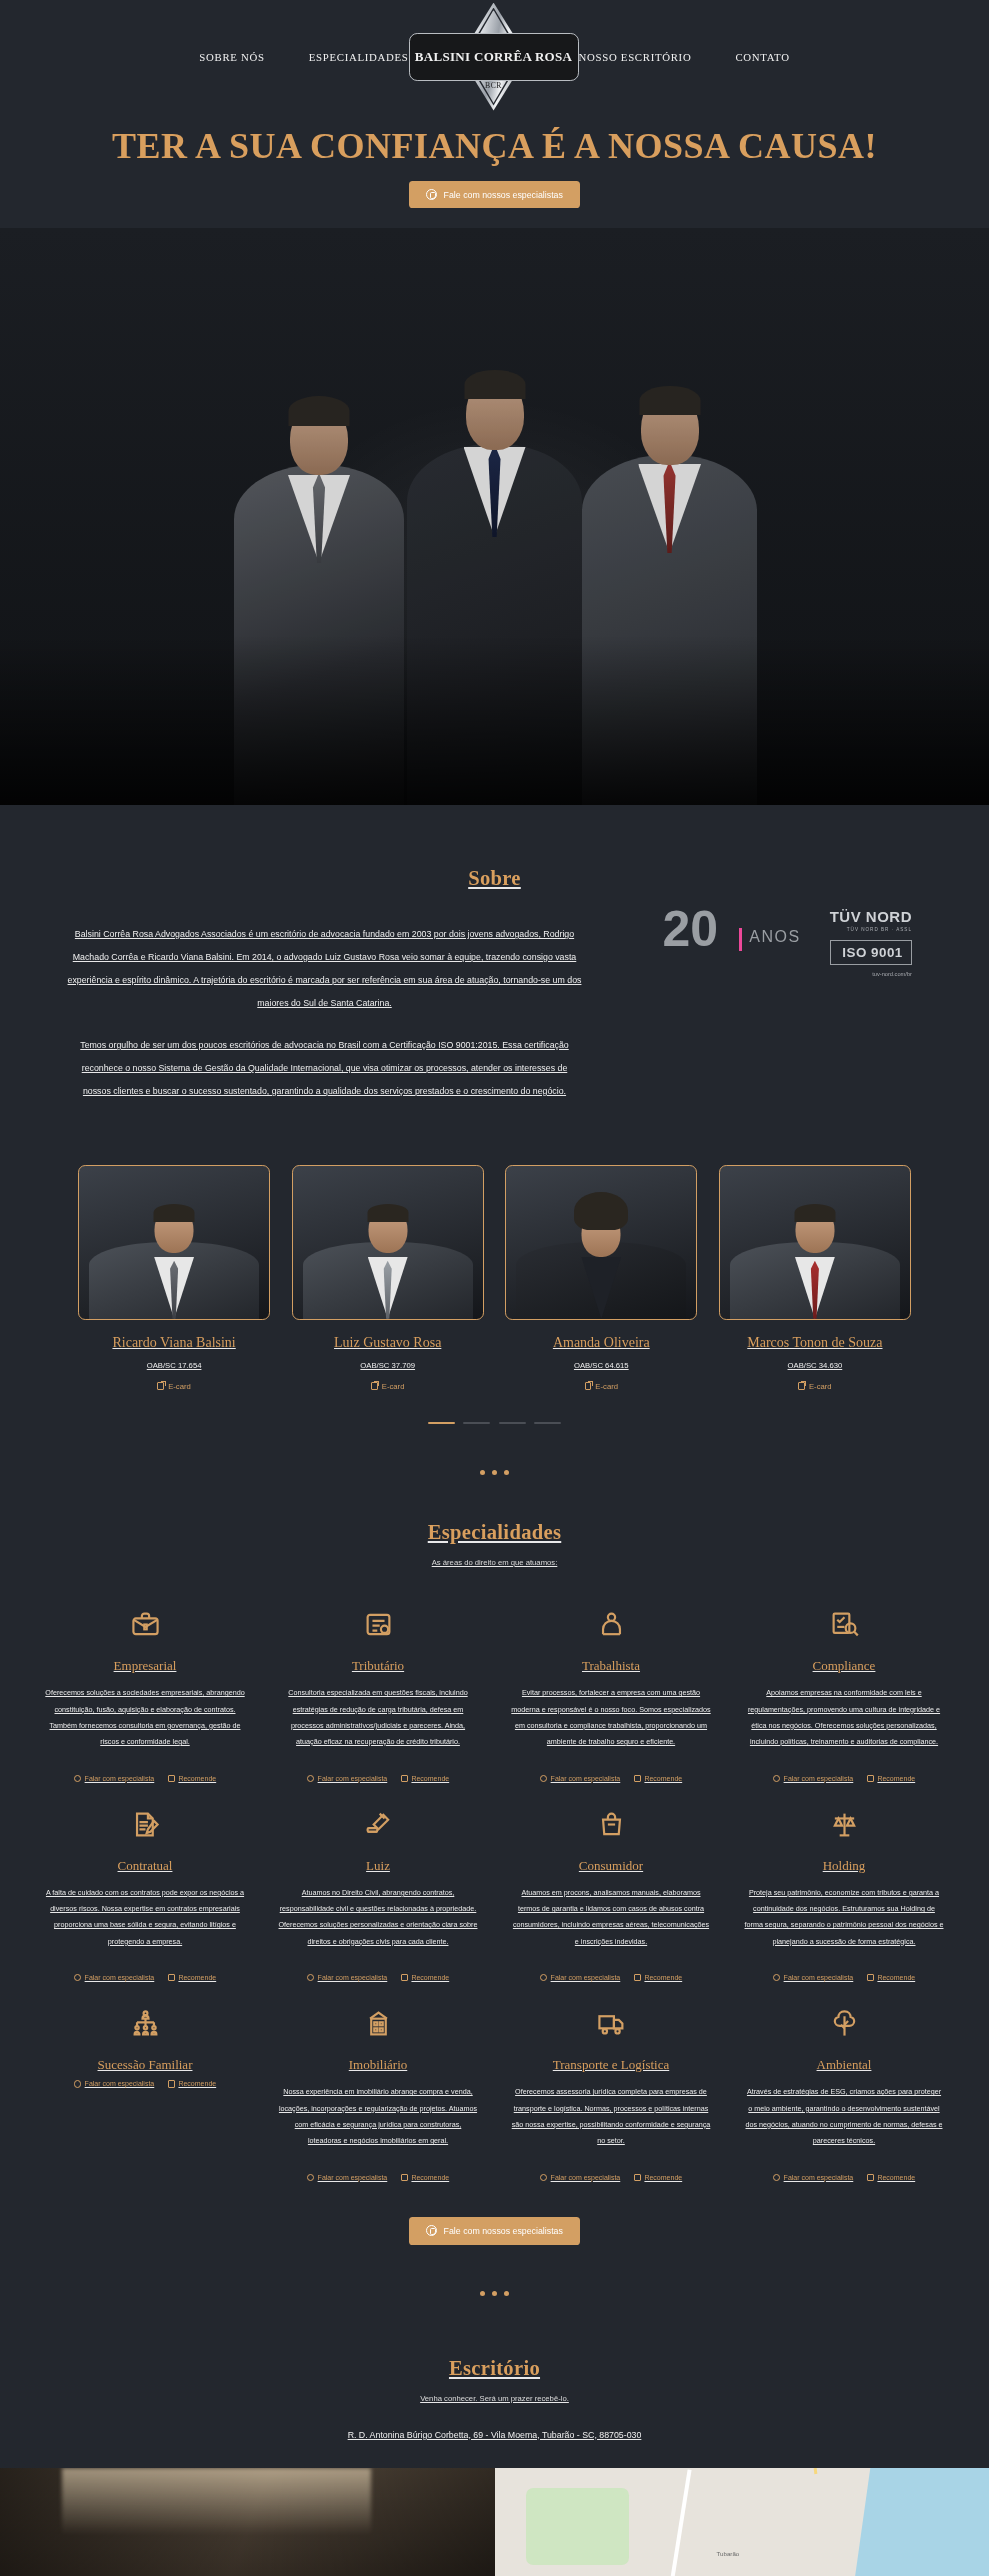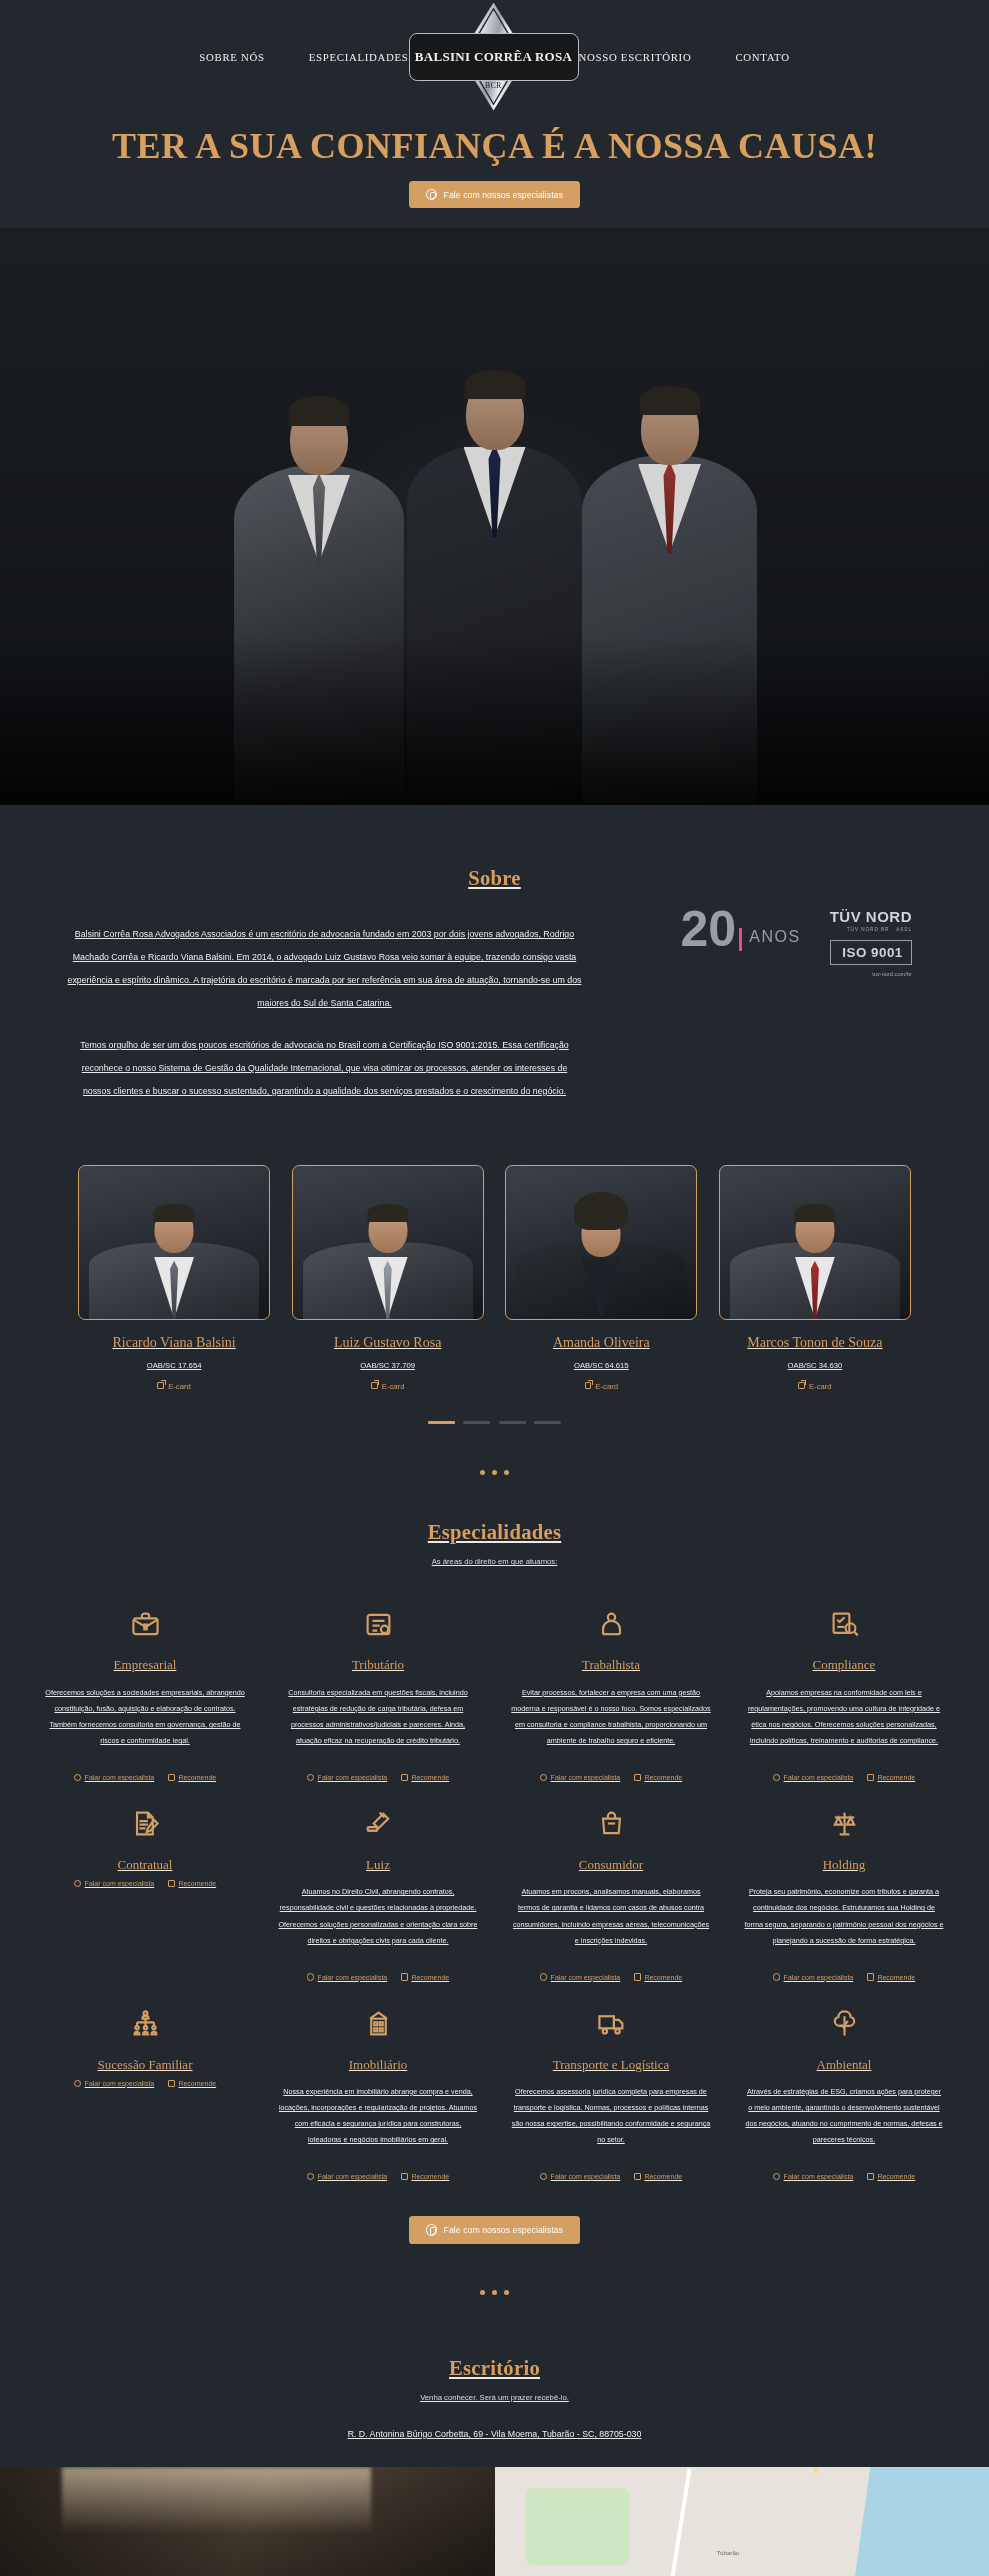--- a/index.html
+++ b/index.html
@@ -187,21 +187,21 @@
     width: 515px; margin: 33px 0 0 67px;
     text-align: center;
     font-size: 8.8px; line-height: 2.6;
     color: #f0f0f0;
   }
   .sobre-body p + p { margin-top: 19.6px; }
   .cert-block {
     position:absolute; right: 77px; top: 103px;
     display:flex; align-items:flex-start; gap: 29px;
   }
-  .cert-20 { display:flex; align-items:flex-end; gap:3px; }
+  .cert-20 { display:flex; align-items:flex-end; gap:21px; }
   .cert-20 .num {
     font-family:"Liberation Sans", sans-serif;
     font-weight:bold; font-size:50px; line-height:.85;
     color:#9a9ea3;
   }
   .cert-20 .anos {
     font-size:16px; letter-spacing:1.5px; color:#9a9ea3;
     border-left:3px solid #ec4899; padding-left:7.2px; align-self:flex-end;
     padding-bottom:4.1px;
   }
@@ -251,21 +251,21 @@
     width:13.4px; height:58px;
     clip-path: polygon(50% 0, 80% 14%, 62% 100%, 38% 100%, 20% 14%);
   }
   .team-name {
     font-family:"Liberation Serif", serif;
     color:#d99f5e; font-size:14px; margin-top:15.5px;
   }
   .team-oab { font-size:7.7px; color:#efefef; margin-top:10.3px; }
   .team-ecard {
     margin-top:11.3px; color:#d39f63; font-size:7.7px;
-    display:inline-flex; align-items:flex-start; gap:4.1px; cursor:pointer;
+    display:inline-flex; align-items:center; gap:4.1px; cursor:pointer;
   }
   .ext-ico {
     width:6.7px; height:7.7px; border:1px solid #d39f63; border-radius:1px;
     position:relative; display:inline-block;
   }
   .ext-ico::after {
     content:""; position:absolute; right:-2.6px; top:-2.6px;
     width:4.1px; height:4.1px; border-top:1px solid #d39f63; border-right:1px solid #d39f63;
   }
   .dots {
@@ -587,20 +587,21 @@
       <div class="spec-card">
         <div class="spec-ico">
           <svg width="29" height="29" viewBox="0 0 24 24">
             <path d="M5 3h9l4 4v14H5z"></path>
             <path d="M14 3v4h4"></path>
             <path d="M7 10h7M7 13h7M7 16h5"></path>
             <path d="M19 9l3 3-6 6-3 1 1-3z"></path>
           </svg>
         </div>
         <div class="spec-name">Contratual</div>
+        <div class="spec-desc">A falta de cuidado com os contratos pode expor os negócios a diversos riscos. Nossa expertise em contratos empresariais proporciona uma base sólida e segura, evitando litígios e protegendo a empresa.</div>
         <div class="spec-actions">
           <span>
             <i class="mini-wa"></i>
             <b style="font-weight:normal">Falar com especialista</b>
           </span>
           <span>
             <i class="mini-rec"></i>
             <b style="font-weight:normal">Recomende</b>
           </span>
         </div>

